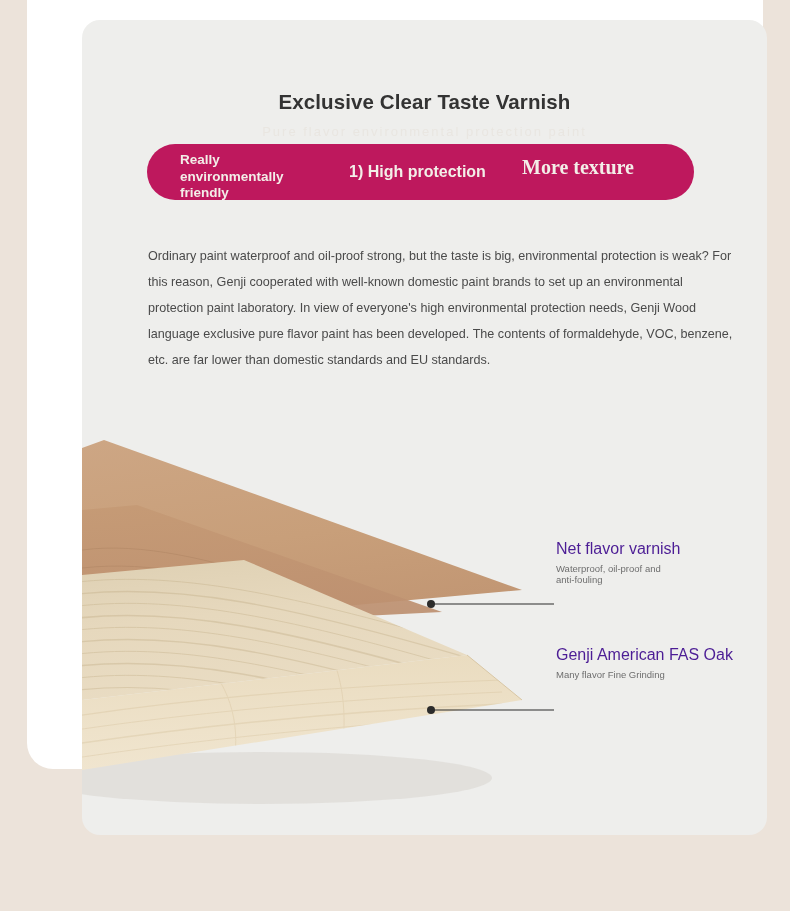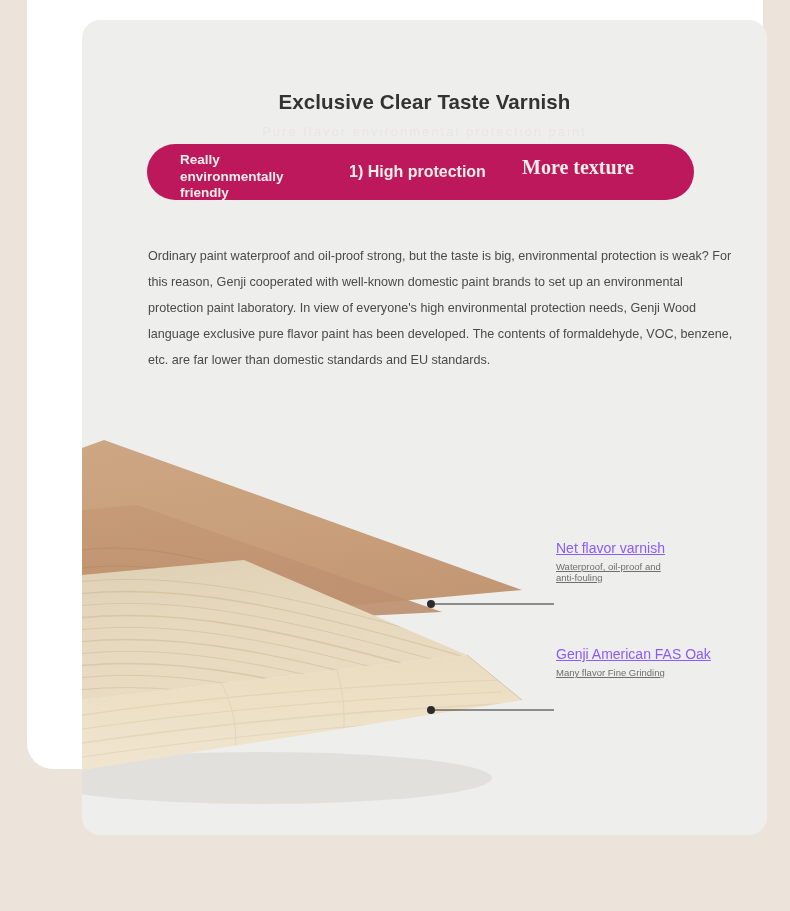--- a/index.html
+++ b/index.html
@@ -121,32 +121,30 @@
     left: 0;
     top: 380px;
     width: 685px;
     height: 435px;
   }
   .illustration svg { display: block; }
 
   
   .callout { position: absolute; }
   .callout-title {
-    font-size: 14px;
-    color: #8b5cf6;
-    white-space: nowrap;
-    text-decoration: underline;
+    font-size: 16px;
+    color: #4c1d95;
+    white-space: nowrap;
   }
   .callout-sub {
     margin-top: 6px;
     font-size: 9.5px;
     line-height: 10.5px;
     color: #6e6e6e;
     white-space: pre-line;
-    text-decoration: underline;
   }
   .callout-varnish { left: 474px; top: 140px; }
   .callout-oak     { left: 474px; top: 246px; }
 </style>
 </head>
 <body>
 
 <div class="page-sheet">
 
   <div class="content-card">

